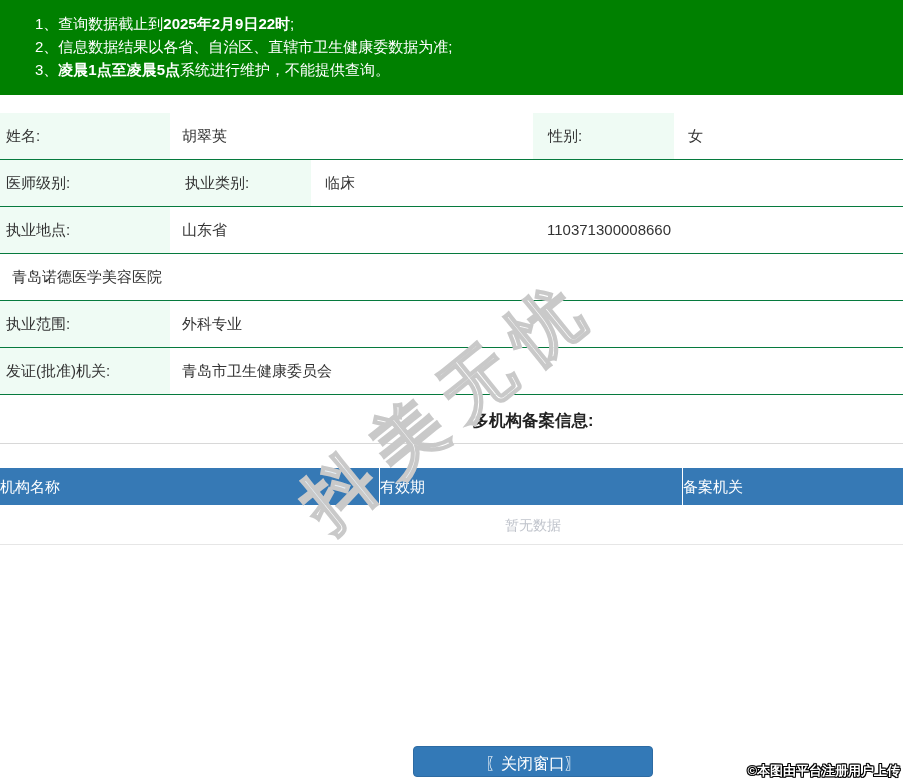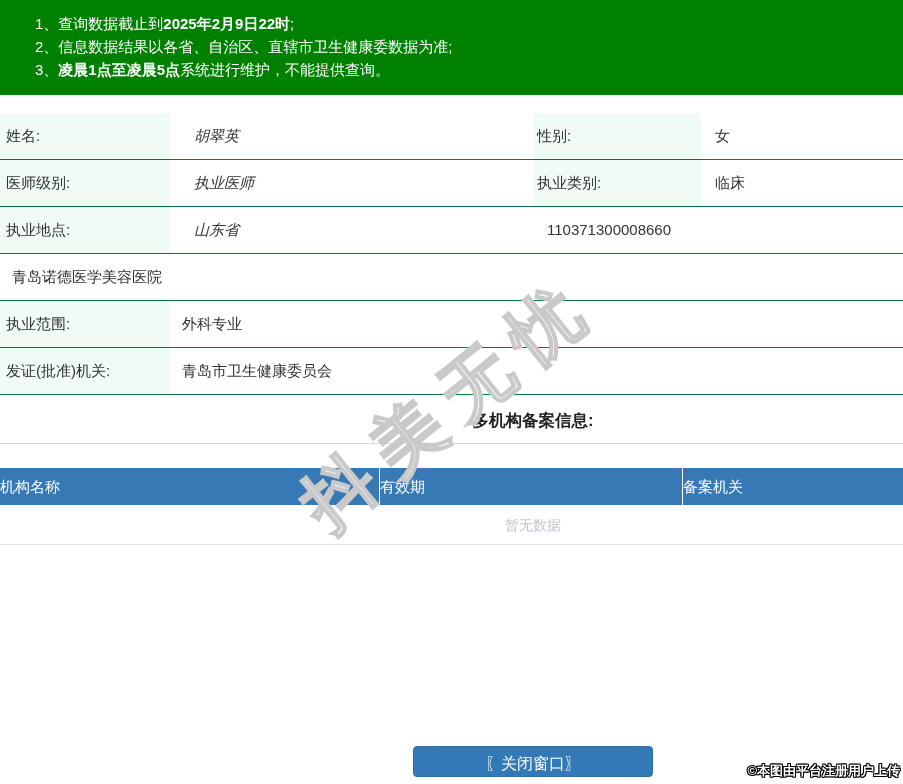--- a/index.html
+++ b/index.html
@@ -52,25 +52,25 @@
     border-bottom: 1px solid #067a3e;
     font-size: 15px;
     color: #333333;
     background: #ffffff;
   }
   .cell-label {
     width: 170px;
     background: #effbf4;
     padding-left: 6px;
   }
-  .cell-value { width: 363px; padding-left: 24px; font-style: italic; }
+  .cell-value { width: 363px; padding-left: 12px; }
   .cell-label2 {
-    width: 168px;
+    width: 141px;
     background: #effbf4;
-    padding-left: 4px;
+    padding-left: 15px;
   }
   .cell-value2 { flex: 1; padding-left: 14px; }
   .cell-value-wide { flex: 1; padding-left: 12px; }
 
   
   .section-title {
     position: absolute;
     top: 410px; left: 0;
     width: 1066px;
     text-align: center;
@@ -179,21 +179,20 @@
 
     <div class="info-table">
       <div class="info-row">
         <div class="cell-label">姓名:</div>
         <div class="cell-value">胡翠英</div>
         <div class="cell-label2">性别:</div>
         <div class="cell-value2">女</div>
       </div>
       <div class="info-row">
         <div class="cell-label">医师级别:</div>
-        <div class="cell-value">执业医师</div>
         <div class="cell-label2">执业类别:</div>
         <div class="cell-value2">临床</div>
       </div>
       <div class="info-row">
         <div class="cell-label">执业地点:</div>
         <div class="cell-value">山东省</div>
         <div class="cell-value2">110371300008660</div>
       </div>
       <div class="info-row">
         <div class="cell-value-wide">青岛诺德医学美容医院</div>

